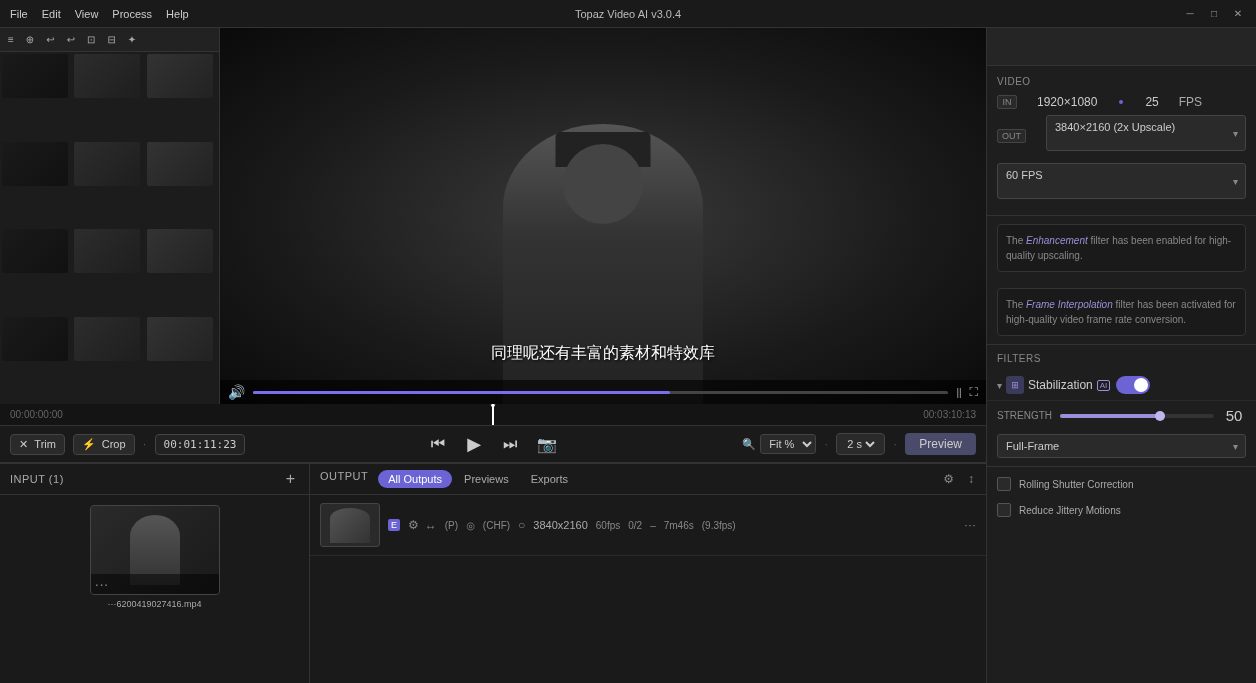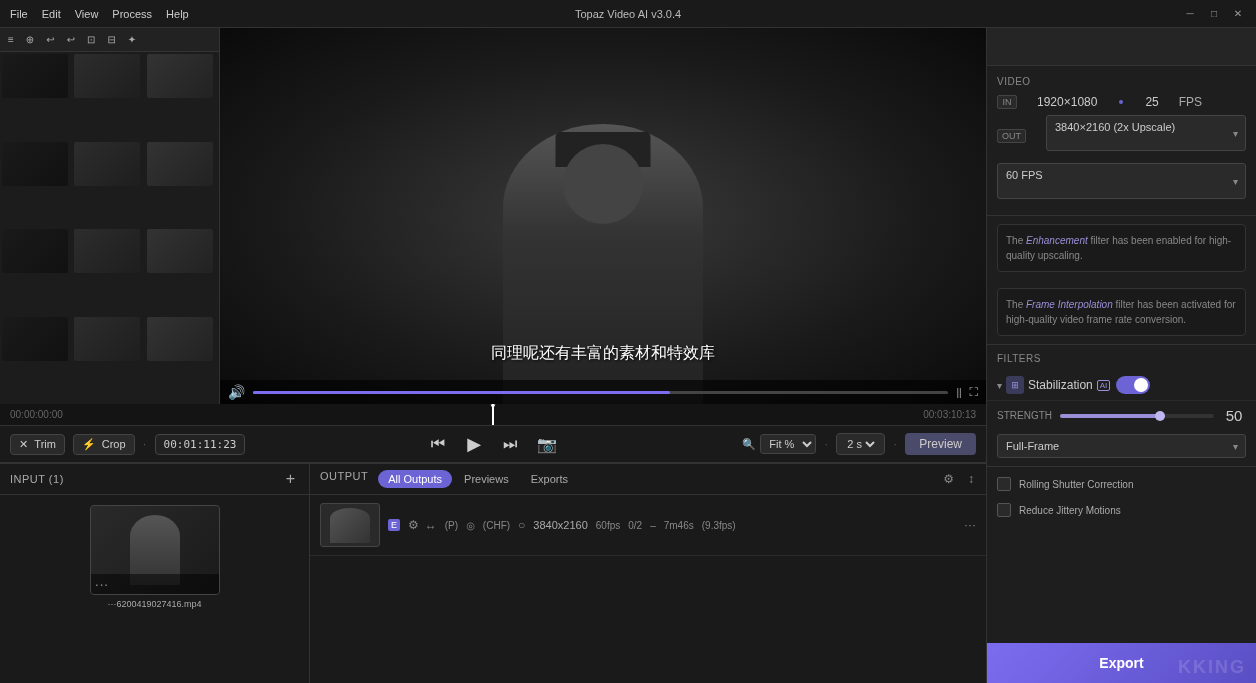--- a/index.html
+++ b/index.html
@@ -1094,19 +1094,15 @@
         <div class="checkbox-box"></div>
         <span class="checkbox-label">Rolling Shutter Correction</span>
       </div>
 
       <div class="checkbox-row">
         <div class="checkbox-box"></div>
         <span class="checkbox-label">Reduce Jittery Motions</span>
       </div>
     </div>
 
-    <button class="export-btn">
-      <span>Export</span>
-      <span class="export-watermark">KKING</span>
-    </button>
 
   </div>
 </div>
 
 </body></html>

